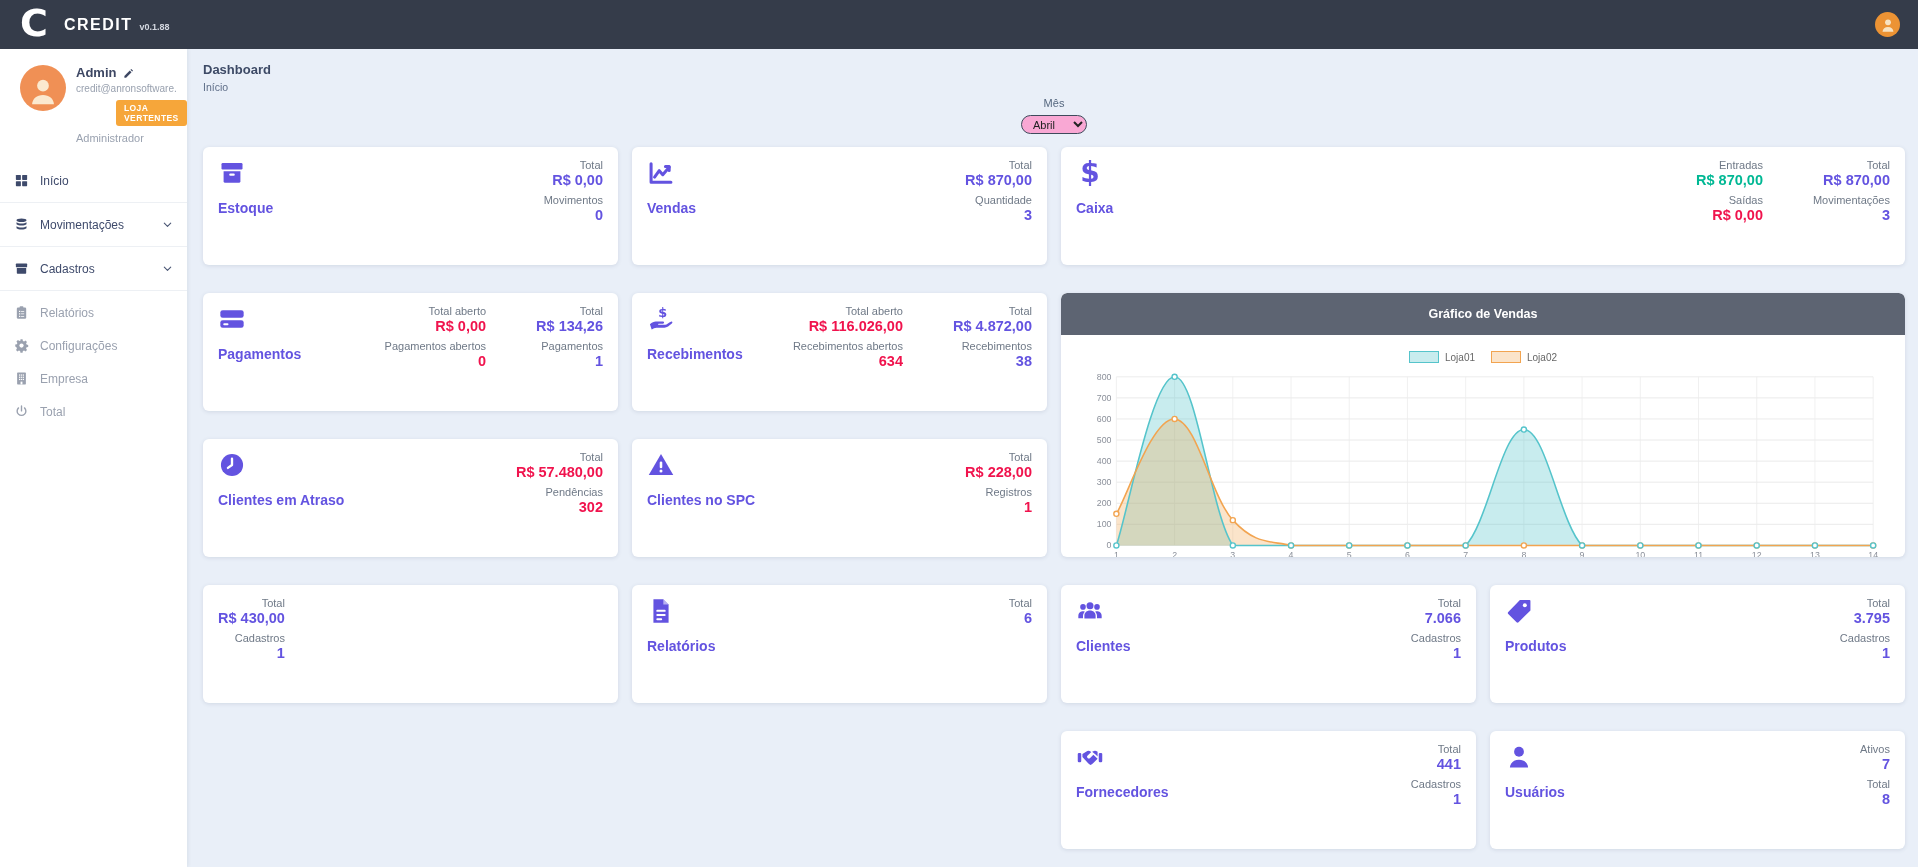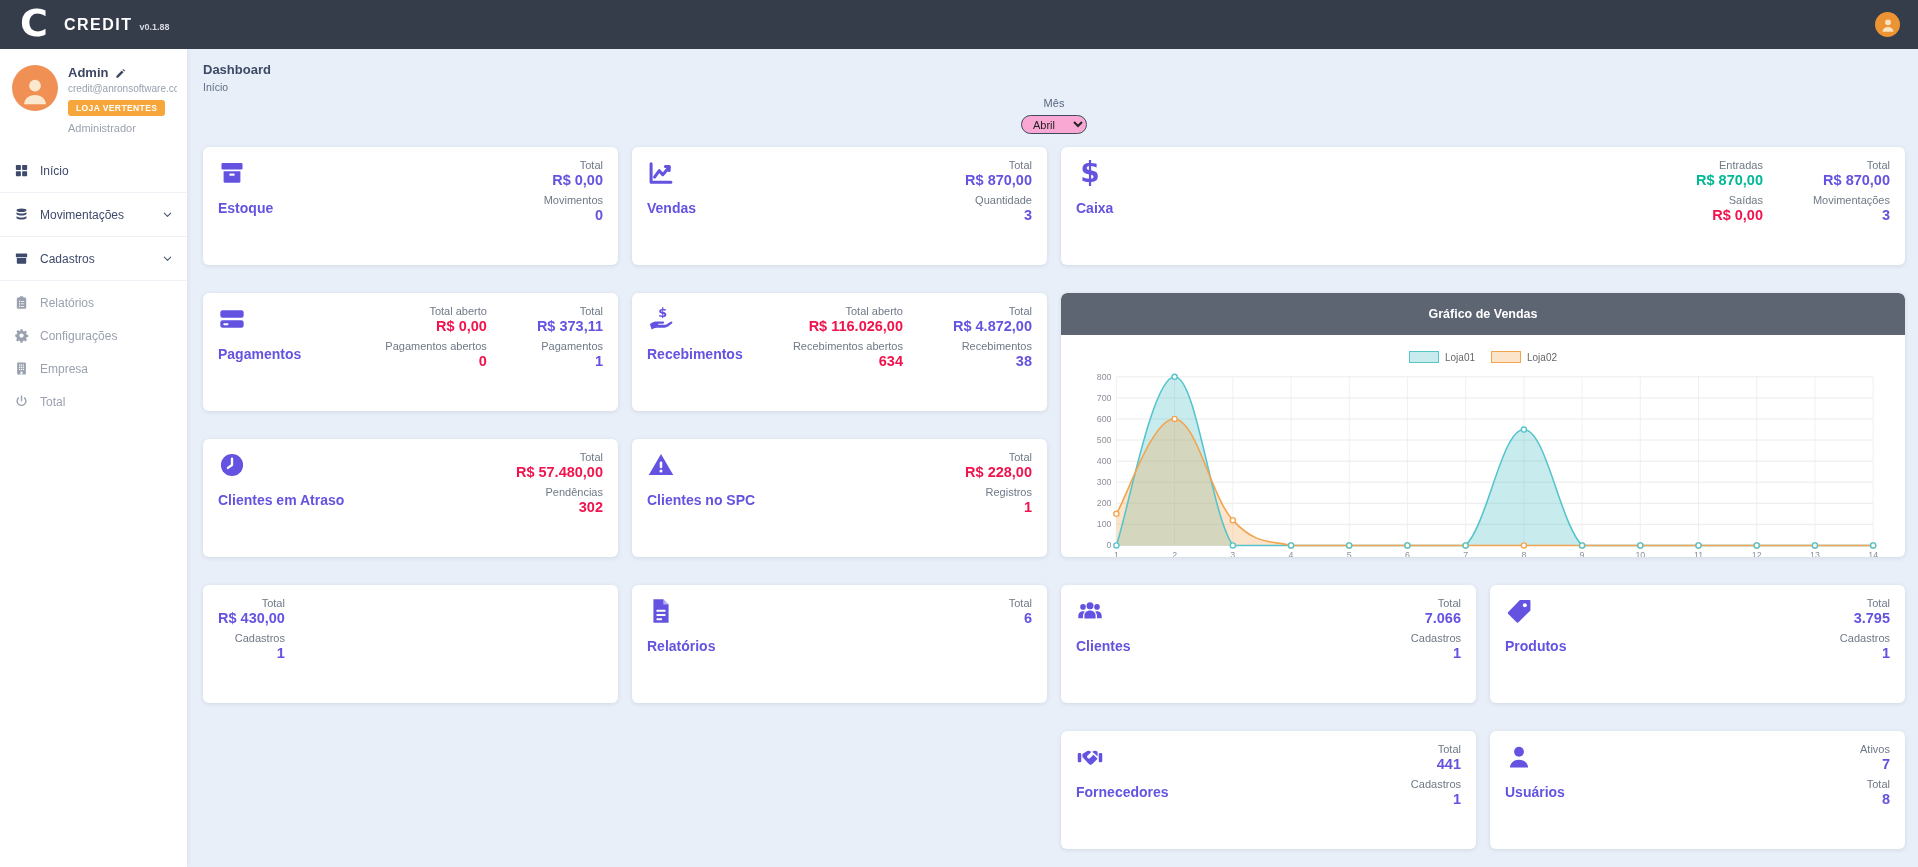--- a/index.html
+++ b/index.html
@@ -24,35 +24,35 @@
     background:#ec9334; display:flex; align-items:flex-end; justify-content:center;
     overflow:hidden; color:#f8e3c2; cursor:pointer;
   }
   .topbar-avatar svg { width:16px; height:16px; }
 
   
   .sidebar {
     position:absolute; top:49px; left:0; bottom:0; width:187px;
     background:#fff; box-shadow:1px 0 4px rgba(30,45,70,.08); z-index:10;
   }
-  .profile { display:flex; padding:16px 10px 8px 12px; gap:10px; }
+  .profile { display:flex; padding:16px 10px 8px 20px; gap:10px; }
   .avatar {
     width:46px; height:46px; border-radius:50%; background:#f09055;
     display:flex; align-items:flex-end; justify-content:center; overflow:hidden;
     color:#fbe9cf; flex-shrink:0;
   }
   .avatar svg { width:32px; height:32px; }
   .profile-info { min-width:0; }
   .profile-name { font-size:13px; font-weight:700; color:#3d4763; display:flex; align-items:center; gap:7px; }
   .edit-icon { width:11px; height:11px; color:#3d4763; cursor:pointer; display:inline-block; }
   .edit-icon svg { width:100%; height:100%; }
   .profile-email { font-size:10px; color:#99a1af; margin-top:3px; white-space:nowrap; overflow:hidden; }
   .profile-badge {
     display:inline-block; margin-top:6px; background:#f6a63a; color:#fff;
-    font-size:8.5px; font-weight:700; letter-spacing:.4px; padding:3px 8px; border-radius:3px;
+    font-size:8.5px; font-weight:700; letter-spacing:.4px; padding:3px 8px; border-radius:3px;margin-left:40px;
   }
   .profile-role { font-size:11px; color:#9aa2b0; margin-top:6px; }
 
   .nav { margin-top:12px; }
   .nav-item {
     display:flex; align-items:center; gap:11px; padding:9px 14px;
     font-size:12px; color:#3e4a6b; cursor:pointer;
   }
   .nav-item .nav-icon { width:15px; height:15px; color:#3e4a6b; flex-shrink:0; }
   .nav-item .nav-icon svg { width:100%; height:100%; display:block; }
@@ -307,21 +307,21 @@
             </div>
             <div class="card-stats">
               <div class="stat-col">
                 <div class="stat-label">Total aberto</div>
                 <div class="stat-value val-red">R$ 0,00</div>
                 <div class="stat-label">Pagamentos abertos</div>
                 <div class="stat-value val-red">0</div>
               </div>
               <div class="stat-col">
                 <div class="stat-label">Total</div>
-                <div class="stat-value val-purple">R$ 373,11</div>
+                <div class="stat-value val-purple">R$ 134,26</div>
                 <div class="stat-label">Pagamentos</div>
                 <div class="stat-value val-purple">1</div>
               </div>
             </div>
           </article>
           <article class="card">
             <div class="card-left">
               <span class="card-icon">
                 <svg viewBox="0 0 24 24" fill="currentColor">
                   <text x="13.5" y="10" text-anchor="middle" font-size="11" font-weight="700" font-family="DejaVu Sans, sans-serif">$</text>

